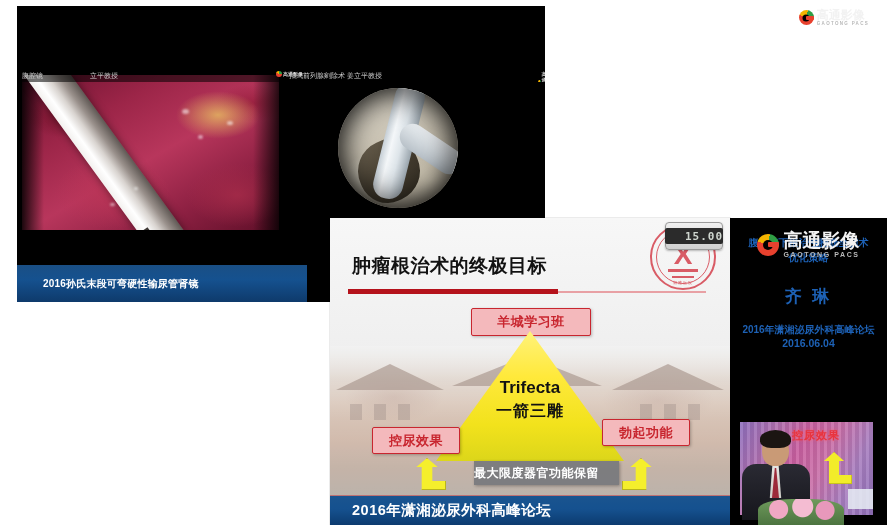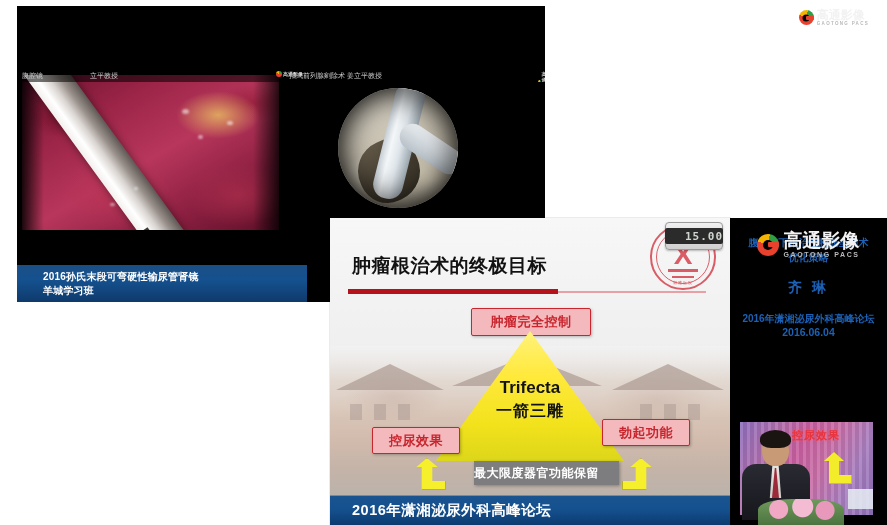--- a/index.html
+++ b/index.html
@@ -164,21 +164,21 @@
   .info-panel{position:absolute;left:730px;top:218px;width:157px;height:194px;background:#000;
     display:flex;flex-direction:column;align-items:center;}
   .info-logo{margin-top:13px;display:flex;align-items:center;gap:4px;}
   .info-logo .brand-g{width:22px;height:22px;}
   .info-logo .brand-g::after{width:10px;height:10px;}
   .info-logo .brand-g::before{width:11px;height:5px;}
   .info-logo .brand-cn{font-size:19px;}
   .info-logo .brand-en{font-size:7px;letter-spacing:1.6px;}
   .info-title{margin-top:17px;text-align:center;font-size:10px;font-weight:bold;color:#1d61b5;
     line-height:15px;width:150px;}
-  .info-speaker{margin-top:14px;font-size:14px;font-weight:bold;color:#1d61b5;letter-spacing:3px;}
+  .info-speaker{margin-top:20px;font-size:17px;font-weight:bold;color:#1d61b5;letter-spacing:3px;}
   .info-forum{margin-top:14px;text-align:center;font-size:10px;font-weight:bold;color:#1d61b5;line-height:15px;}
   .info-date{text-align:center;font-size:10.5px;font-weight:bold;color:#1d61b5;}
 
   
   .thumb{position:absolute;left:730px;top:412px;width:157px;height:113px;background:#000;overflow:hidden;}
   .thumb .screen{position:absolute;left:10px;top:10px;width:133px;height:93px;overflow:hidden;
     background:linear-gradient(115deg,#8e6fbe 0%,#b06fae 22%,#c95fa0 40%,#c96fa8 58%,#a97fc0 78%,#8f6fb8 100%);}
   .thumb .screen .stripes{position:absolute;inset:0;
     background:repeating-linear-gradient(90deg,rgba(255,255,255,.10) 0 3px,rgba(0,0,0,.06) 3px 7px);}
   .thumb .screen .redtxt{position:absolute;left:52px;top:6px;font-size:11px;font-weight:bold;
@@ -245,21 +245,20 @@
   </span>
   <span class="cap c3">扣式前列腺剜除术 姜立平教授</span>
   <span class="minilogo ml2">
     <span class="mini-g"></span>
     <span class="mini-t">高通影像</span>
   </span>
 </div>
 
 <div class="vid-banner">
   <span>2016孙氏末段可弯硬性输尿管肾镜</span>
-  <span>羊城学习班</span>
 </div>
 
 <div class="slide">
 
   <div class="bldg">
     <div class="roof r1"></div>
     <div class="roof r2"></div>
     <div class="roof r3"></div>
     <div class="win" style="left:20px;top:58px;width:12px;height:16px;"></div>
     <div class="win" style="left:44px;top:58px;width:12px;height:16px;"></div>
@@ -282,21 +281,21 @@
     <div class="arc-b">湘雅医院</div>
   </div>
 
   <div class="timer">
     <div class="lcd">
       <span>15.00</span>
     </div>
   </div>
 
   <div class="redbox rb-top">
-    <span>肿瘤完全控制</span>
+    <span>羊城学习班</span>
   </div>
 
   <div class="tri">
     <div class="t-en">Trifecta</div>
     <div class="t-cn">一箭三雕</div>
   </div>
 
   <div class="redbox rb-left">
     <span>控尿效果</span>
   </div>

